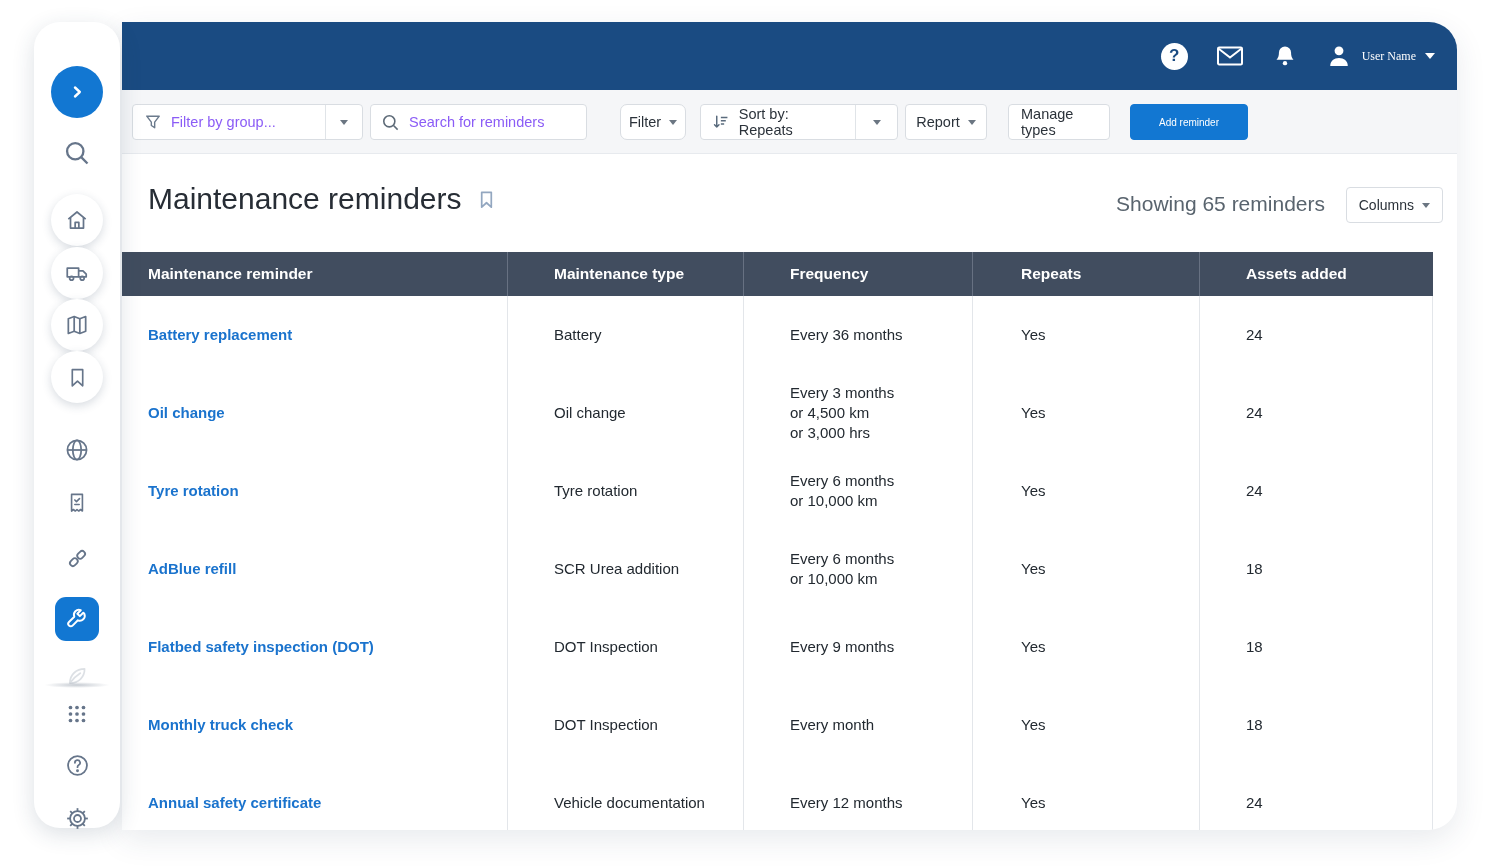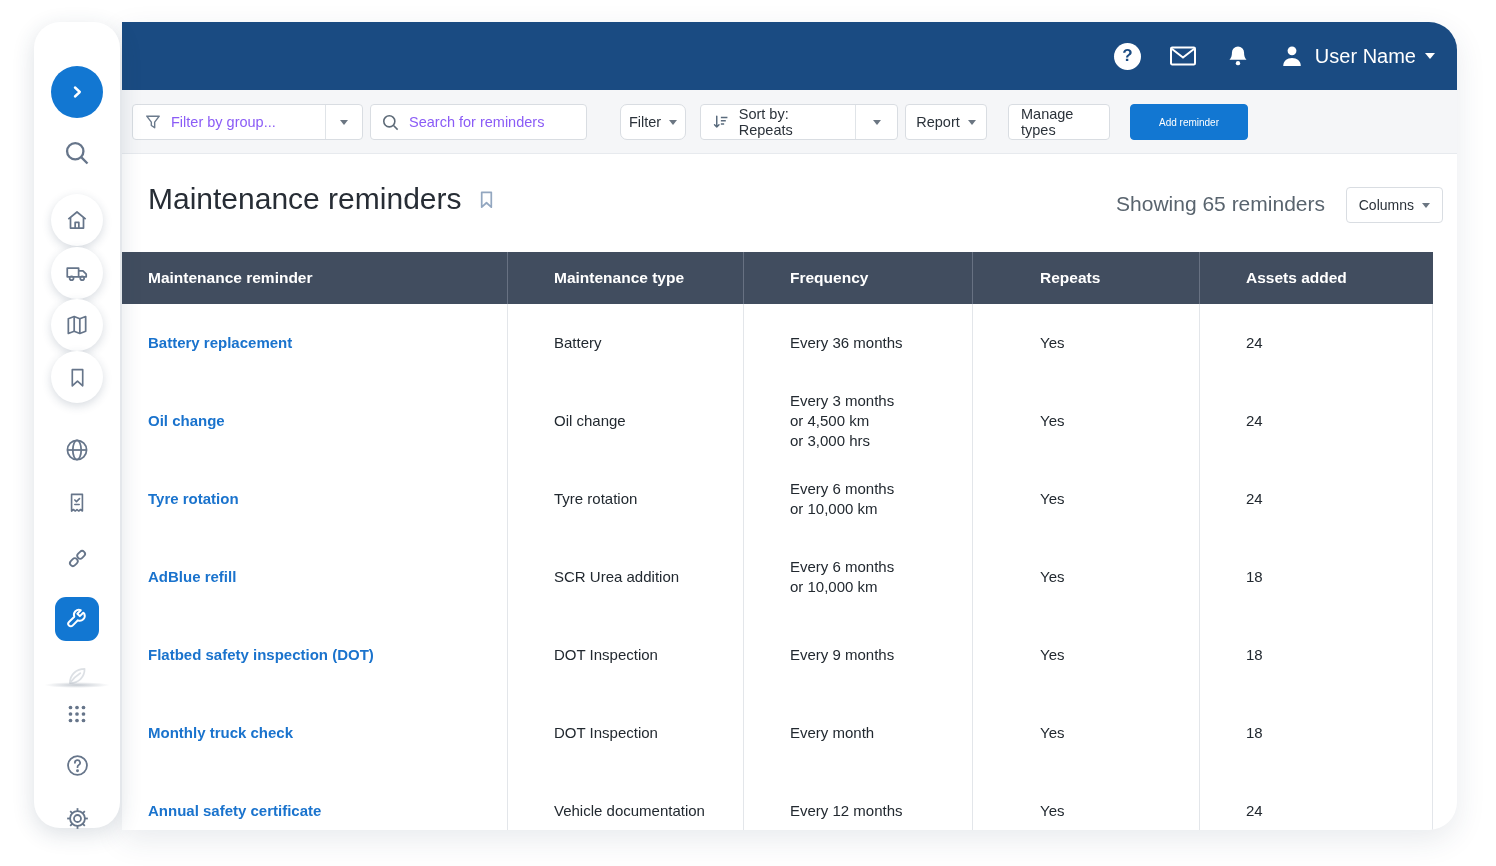--- a/index.html
+++ b/index.html
@@ -27,21 +27,21 @@
     background:#ffffff; border-radius:0 28px 28px 0; overflow:hidden;
     box-shadow:0 10px 30px rgba(40,60,90,.10);
   }
 
   
   .topbar { position:absolute; left:0; top:0; right:0; height:68px; background:#1a4b82;
     display:flex; align-items:center; justify-content:flex-end; padding-right:22px; gap:27px; }
   .topbar .tb-icon { display:flex; align-items:center; justify-content:center; cursor:pointer; }
   .help-circle { width:27px; height:27px; border-radius:50%; background:#ffffff; color:#1a4b82; font-weight:bold; font-size:17px; display:flex; align-items:center; justify-content:center; }
   .user-wrap { display:flex; align-items:center; gap:9px; cursor:pointer; }
-  .user-name { color:#ffffff; font-size:20px; }
+  .user-name { color:#ffffff; font-size:12px;font-family:Liberation Serif, serif; }
   .caret-down-w { width:0; height:0; border-left:5px solid transparent; border-right:5px solid transparent; border-top:6px solid #ffffff; }
 
   
   .toolbar { position:absolute; left:0; top:68px; right:0; height:64px; background:#f5f6f8; border-bottom:1px solid #e7eaee; }
   .tb-el { position:absolute; top:14px; height:36px; background:#ffffff; border:1px solid #d9dde2; border-radius:4px;
     display:flex; align-items:center; font-size:14.5px; color:#2b323a; }
   .split { padding:0; }
   .split .main-part { display:flex; align-items:center; height:100%; padding:0 10px; gap:8px; }
   .split .caret-part { display:flex; align-items:center; justify-content:center; height:100%; border-left:1px solid #e0e4e8; cursor:pointer; }
   .caret-down-g { width:0; height:0; border-left:4.5px solid transparent; border-right:4.5px solid transparent; border-top:5.5px solid #6b7682; }
@@ -50,31 +50,31 @@
   .btn-primary { background:#1277d2; border-color:#1277d2; color:#ffffff; font-size:10px; }
 
   
   .page-title { position:absolute; left:26px; top:160px; font-size:30px; color:#272d35; display:flex; align-items:center; gap:13px; }
   .showing { position:absolute; right:132px; top:170px; font-size:21px; color:#59646e; }
   .columns-btn { position:absolute; right:14px; top:165px; height:36px; padding:0 12px; background:#fff; border:1px solid #d9dde2;
     border-radius:4px; display:flex; align-items:center; gap:8px; font-size:14px; color:#2b323a; cursor:pointer; }
 
   
   .table { position:absolute; left:0; top:230px; width:1311px; }
-  .thead { display:flex; height:52px; background:#414d5f; }
+  .thead { display:flex; height:44px; background:#414d5f; }
   .th { color:#ffffff; font-weight:bold; font-size:15.5px; display:flex; align-items:center; }
   .th + .th { border-left:1px solid #677182; }
   .tr { display:flex; height:78px; }
   .td { display:flex; flex-direction:column; justify-content:center; font-size:15px; color:#222930; line-height:20px; }
   .td + .td { border-left:1px solid #e3e6ea; }
   .tr .td:last-child { border-right:1px solid #e3e6ea; }
   .c0 { width:385px; padding-left:26px; }
   .c1 { width:236px; padding-left:46px; }
   .c2 { width:229px; padding-left:46px; }
-  .c3 { width:227px; padding-left:67px; }
+  .c3 { width:227px; padding-left:48px; }
   .c4 { width:234px; padding-left:46px; }
   .link { color:#1a73cd; font-weight:bold; cursor:pointer; }
 </style>
 </head>
 <body>
 
 <nav class="rail" id="rail">
     <div class="rail-item expand-btn" style="top: 44px;">
       <svg width="24" height="24" viewBox="0 0 24 24" fill="none" stroke="#ffffff" stroke-width="2.4" stroke-linecap="round" stroke-linejoin="round">
         <path d="M10 7.5 L14.8 12 L10 16.5"></path>

